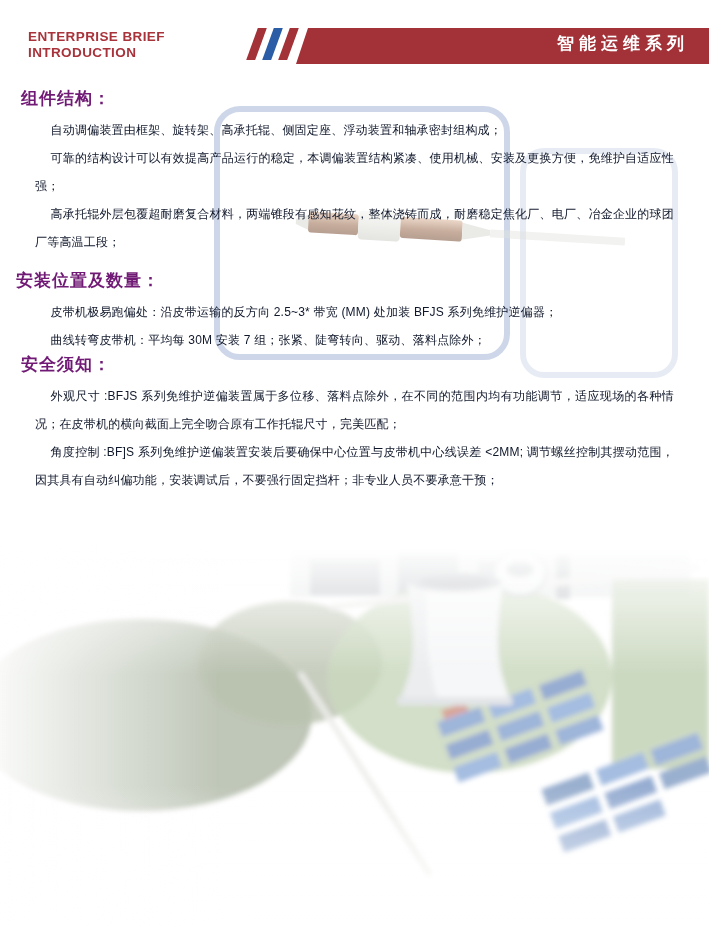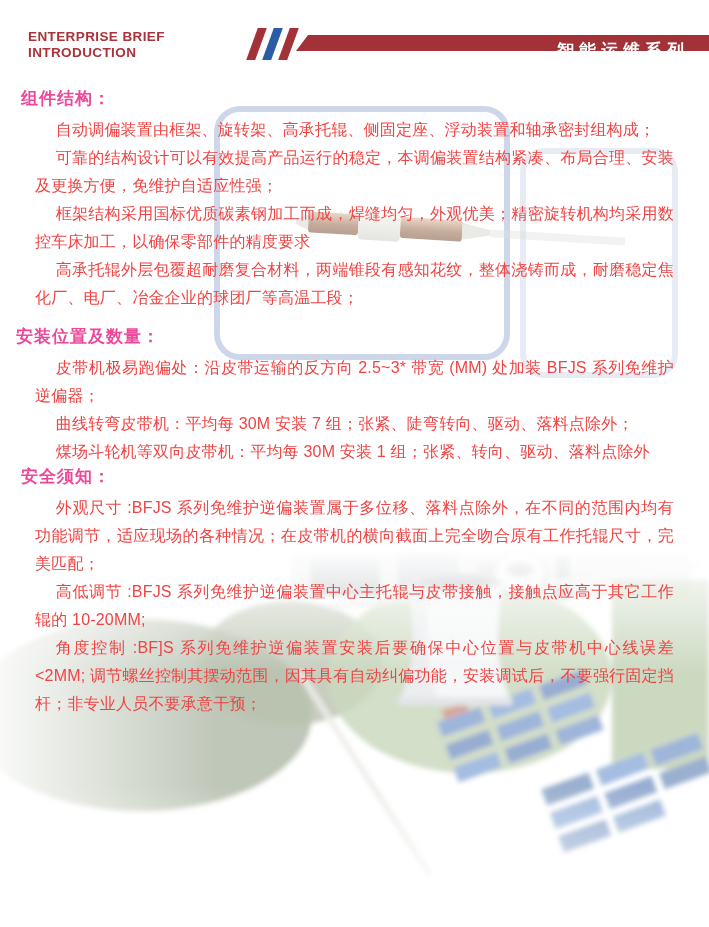--- a/index.html
+++ b/index.html
@@ -12,23 +12,22 @@
   .en-title{
     position:absolute;left:28px;top:1px;color:#a8333a;font-weight:bold;
     font-size:13.5px;line-height:16px;letter-spacing:.4px;
   }
   .stripes{position:absolute;left:252px;top:0;height:32px;}
   .stripe{position:absolute;top:0;height:32px;width:9px;transform:skewX(-20deg);}
   .stripe.s1{left:0;background:#a23138;}
   .stripe.s2{left:16px;background:#2b5ca6;}
   .stripe.s3{left:32px;background:#a23138;}
   .banner{
-    position:absolute;left:296px;top:0;width:413px;height:16px;background:#a23138;
+    position:absolute;left:296px;top:0;width:413px;height:36px;background:#a23138;
     clip-path:polygon(12px 0,100% 0,100% 100%,0 100%);
-    margin-top:7px;
   }
   .banner span{
     position:absolute;right:20px;top:0;line-height:32px;color:#ffffff;
     font-size:17px;font-weight:bold;letter-spacing:5px;
   }
   
   .frame1{position:absolute;left:214px;top:106px;width:284px;height:242px;
     border:6px solid rgba(92,122,182,.30);border-radius:26px;z-index:1;}
   .frame2{position:absolute;left:520px;top:148px;width:146px;height:218px;
     border:6px solid rgba(92,122,182,.15);border-radius:24px;z-index:1;}
@@ -45,25 +44,25 @@
     background:linear-gradient(#dcb79c,#9a6c4e 55%,#7c5138);}
   .cone-r{left:167px;top:9px;width:28px;height:17px;background:#d9d9d4;
     clip-path:polygon(0 0,100% 35%,100% 65%,0 100%);}
   .shaft{left:195px;top:14px;width:135px;height:8px;background:#e0e1dc;opacity:.8;}
   
   .photo{position:absolute;left:0;top:545px;width:709px;height:382px;z-index:1;}
   
   .content{position:absolute;left:0;top:88px;width:709px;z-index:2;}
   .content section{margin:0;}
   .content h2{
-    margin:0 0 6px 21px;color:#ec4899;font-size:17px;font-weight:bold;
+    margin:0 0 6px 21px;color:#701a75;font-size:17px;font-weight:bold;
     letter-spacing:1px;line-height:22px;
   }
   .content p{
-    margin:0 35px 0 35px;color:#ef4444;font-size:16px;line-height:28px;
+    margin:0 35px 0 35px;color:#0f172a;font-size:12px;line-height:28px;
     text-indent:1.3em;text-align:justify;letter-spacing:.2px;
   }
   .sec2 h2{margin-top:14px;margin-left:16px;}
   .sec3 h2{margin-top:0;}
 </style>
 </head>
 <body>
 
 <div class="page">
 
@@ -172,33 +171,30 @@
     <div class="banner">
       <span>智能运维系列</span>
     </div>
   </div>
 
   <div class="content">
 
     <section class="sec1">
       <h2>组件结构：</h2>
       <p>自动调偏装置由框架、旋转架、高承托辊、侧固定座、浮动装置和轴承密封组构成；</p>
-      <p>可靠的结构设计可以有效提高产品运行的稳定，本调偏装置结构紧凑、布局合理、安装及更换方便，免维护自适应性强；</p>
-      <p>框架结构采用国标优质碳素钢加工而成，焊缝均匀，外观优美；精密旋转机构均采用数控车床加工，以确保零部件的精度要求</p>
+      <p>可靠的结构设计可以有效提高产品运行的稳定，本调偏装置结构紧凑、使用机械、安装及更换方便，免维护自适应性强；</p>
       <p>高承托辊外层包覆超耐磨复合材料，两端锥段有感知花纹，整体浇铸而成，耐磨稳定焦化厂、电厂、冶金企业的球团厂等高温工段；</p>
     </section>
 
     <section class="sec2">
       <h2>安装位置及数量：</h2>
       <p>皮带机极易跑偏处：沿皮带运输的反方向 2.5~3* 带宽 (MM) 处加装 BFJS 系列免维护逆偏器；</p>
       <p>曲线转弯皮带机：平均每 30M 安装 7 组；张紧、陡弯转向、驱动、落料点除外；</p>
-      <p>煤场斗轮机等双向皮带机：平均每 30M 安装 1 组；张紧、转向、驱动、落料点除外</p>
     </section>
 
     <section class="sec3">
       <h2>安全须知：</h2>
       <p>外观尺寸 :BFJS 系列免维护逆偏装置属于多位移、落料点除外，在不同的范围内均有功能调节，适应现场的各种情况；在皮带机的横向截面上完全吻合原有工作托辊尺寸，完美匹配；</p>
-      <p>高低调节 :BFJS 系列免维护逆偏装置中心主托辊与皮带接触，接触点应高于其它工作辊的 10-20MM;</p>
       <p>角度控制 :BF]S 系列免维护逆偏装置安装后要确保中心位置与皮带机中心线误差 &lt;2MM; 调节螺丝控制其摆动范围，因其具有自动纠偏功能，安装调试后，不要强行固定挡杆；非专业人员不要承意干预；</p>
     </section>
 
   </div>
 </div>
 
 </body></html>

